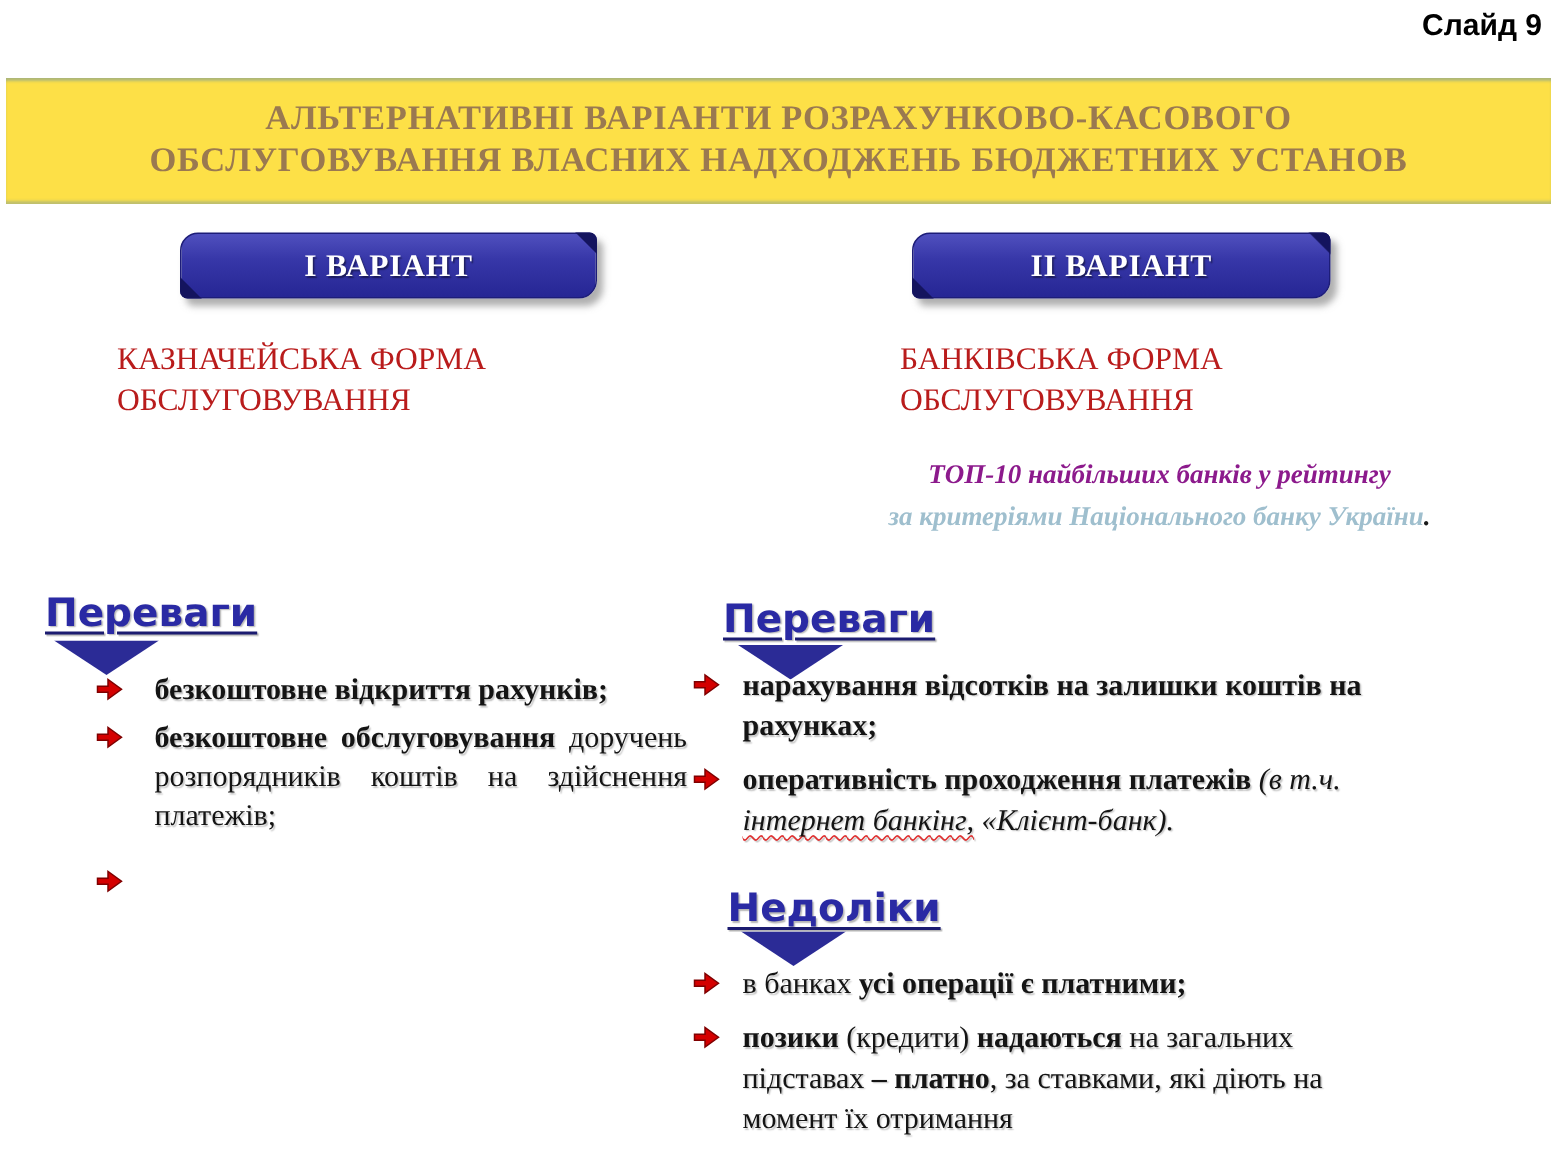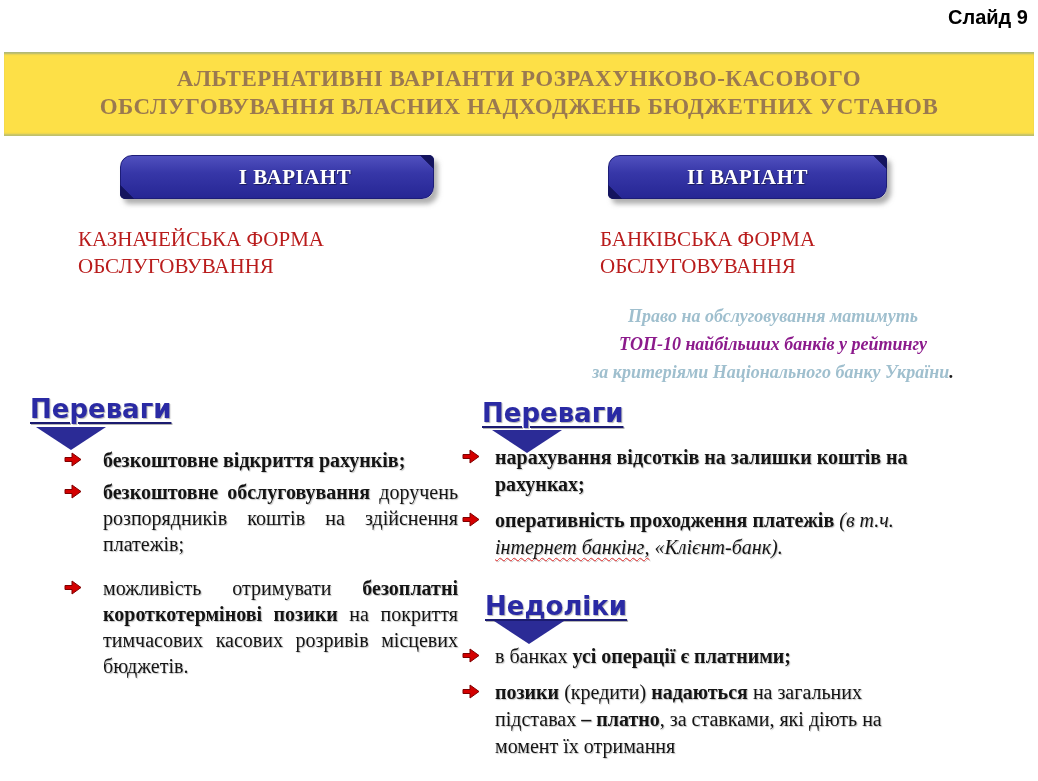--- a/index.html
+++ b/index.html
@@ -22,21 +22,21 @@
     background:linear-gradient(180deg,#5050BE 0%,#3737A8 40%,#262694 100%);
     border:1px solid #1D1D78;border-radius:12px 5px 12px 5px;
     box-shadow:4px 5px 5px rgba(110,110,110,.55);
     text-shadow:1px 1px 1px rgba(0,0,0,.45);}
   .variant-btn::before{content:"";position:absolute;top:-1px;right:-1px;width:15px;height:15px;
     background:linear-gradient(to bottom left,#14145E 0%,#14145E 46%,transparent 50%);
     border-top-right-radius:5px;}
   .variant-btn::after{content:"";position:absolute;bottom:-1px;left:-1px;width:15px;height:15px;
     background:linear-gradient(to top right,#14145E 0%,#14145E 46%,transparent 50%);
     border-bottom-left-radius:5px;}
-  .btn-left{left:120px;width:276px;padding-left:36px;}
+  .btn-left{left:120px;width:276px;}
   .btn-right{left:608px;width:277px;}
 
   
   .col-heading{position:absolute;top:226px;width:340px;text-align:left;
     font-weight:normal;font-size:21px;line-height:27px;color:#b91c1c;}
   .col-heading.left{left:78px;}
   .col-heading.right{left:600px;}
 
   
   .note{position:absolute;left:518px;top:302px;width:510px;text-align:center;
@@ -90,21 +90,20 @@
     <div>КАЗНАЧЕЙСЬКА ФОРМА</div>
     <div>ОБСЛУГОВУВАННЯ</div>
   </div>
 
   <div class="col-heading right">
     <div>БАНКІВСЬКА ФОРМА</div>
     <div>ОБСЛУГОВУВАННЯ</div>
   </div>
 
   <div class="note">
-    <div class="pale">Право на обслуговування  матимуть</div>
     <div class="purple">ТОП-10 найбільших банків у рейтингу</div>
     <div class="pale"><span>за критеріями Національного банку України</span><span class="dark">.</span></div>
   </div>
 
   <div class="section-label" style="left:30px;top:394px;">Переваги</div>
   <svg class="tri" style="left:36px;top:427px;" width="70" height="23">
     <polygon points="0,0 70,0 35,23" fill="#2B2B96"></polygon>
   </svg>
 
   <div class="bullets bullets-left">
@@ -117,21 +116,20 @@
     <div class="bullet mb18">
       <svg class="arrow-icon" width="19" height="17">
           <path d="M1,6.5 L8,6.5 L8,2 L17,8.5 L8,15 L8,10.5 L1,10.5 Z" fill="#D40000" stroke="#7F0000" stroke-width="1"></path>
         </svg>
       <span><span class="b">безкоштовне обслуговування</span><span> доручень розпорядників коштів на здійснення платежів;</span></span>
     </div>
     <div class="bullet">
       <svg class="arrow-icon" width="19" height="17">
           <path d="M1,6.5 L8,6.5 L8,2 L17,8.5 L8,15 L8,10.5 L1,10.5 Z" fill="#D40000" stroke="#7F0000" stroke-width="1"></path>
         </svg>
-      <span><span>можливість отримувати </span><span class="b">безоплатні короткотермінові позики</span><span> на покриття тимчасових касових розривів місцевих бюджетів.</span></span>
     </div>
   </div>
 
   <div class="section-label" style="left:482px;top:398px;">Переваги</div>
   <svg class="tri" style="left:492px;top:430px;" width="70" height="23">
     <polygon points="0,0 70,0 35,23" fill="#2B2B96"></polygon>
   </svg>
 
   <div class="bullets bullets-right adv-right">
     <div class="bullet mb8">

